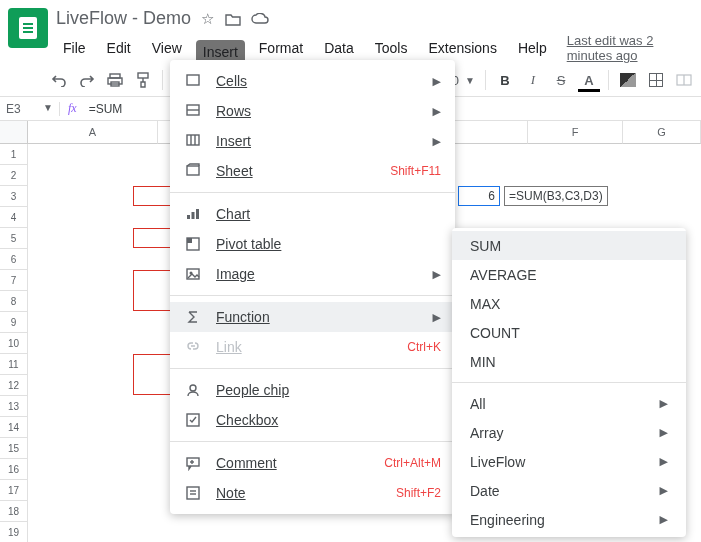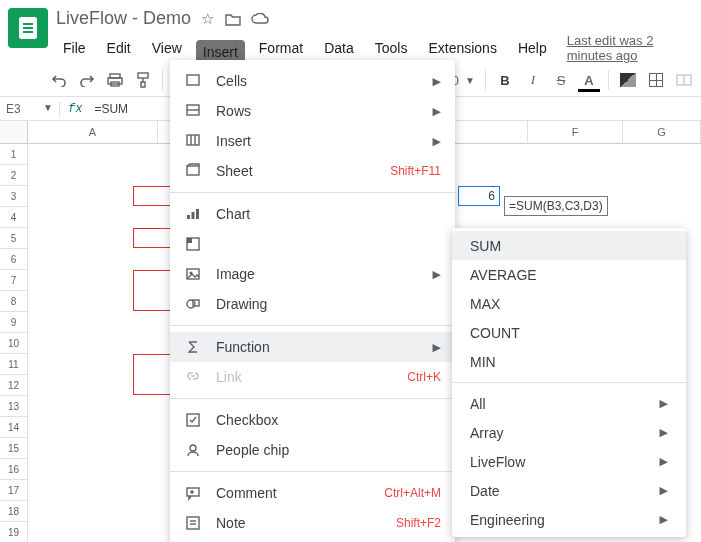--- a/index.html
+++ b/index.html
@@ -31,21 +31,21 @@
 .text-color { position: relative; font-weight: bold; }
 .text-color::after { content:""; position:absolute; left:-2px; right:-2px; bottom:-4px; height:3px; background:#000; }
 .fill-color { width: 16px; height: 14px; background: linear-gradient(135deg,#333 50%,#999 50%); }
 .borders-icon { width: 14px; height: 14px; border: 1px solid #5f6368; position: relative; }
 .borders-icon::before { content:""; position:absolute; top:6px; left:0; right:0; height:1px; background:#5f6368; }
 .borders-icon::after { content:""; position:absolute; left:6px; top:0; bottom:0; width:1px; background:#5f6368; }
 
 
 .fxbar { display: flex; align-items: center; border-bottom: 1px solid #e0e0e0; height: 24px; }
 .namebox { width: 60px; padding: 0 6px; color: #5f6368; font-size: 12px; border-right: 1px solid #e0e0e0; display: flex; align-items: flex-start; gap: 4px; }
-.fxlabel { font-style: italic; color: #0f766e; padding: 0 8px; font-family: Liberation Mono, monospace; font-size: 12px; }
+.fxlabel { font-style: italic; color: #8b5cf6; padding: 0 8px; font-family: Liberation Serif, serif; font-size: 12px; }
 .fxinput { flex:1; padding: 0 4px; color: #3c4043; font-size: 12px; }
 
 
 .grid { position: relative; display: flex; }
 .rowhdrs { width: 28px; background: #fff; }
 .rowhdr { height: 21px; border-bottom: 1px solid #e0e0e0; border-right: 1px solid #e0e0e0; font-size: 10px; color: #5f6368; display: flex; align-items: center; justify-content: center; }
 .colhdrs { display: flex; height: 23px; }
 .corner { width: 28px; border-right:1px solid #ccc; border-bottom:1px solid #ccc; background:#f8f9fa; }
 .colhdr { border-bottom: 1px solid #ccc; border-right: 1px solid #e0e0e0; font-size: 11px; color: #5f6368; display: flex; align-items: center; justify-content: center; }
 .sheet { position: relative; }
@@ -53,21 +53,21 @@
 
 .redbox { position: absolute; border: 1px solid #d93025; }
 .selcell { position: absolute; border: 1px solid #1a73e8; background: #fff; display: flex; align-items: center; justify-content: flex-end; padding-right: 4px; font-size: 12px; }
 .formula-hint { position: absolute; background: #fff; border: 1px solid #777; padding: 2px 4px; font-size: 12px; color: #3c4043; white-space: nowrap; }
 
 
 .insert-menu { position: absolute; top: 60px; left: 170px; width: 285px; background: #fff; box-shadow: 0 2px 10px rgba(0,0,0,0.25); border-radius: 4px; padding: 6px 0; z-index: 10; font-size: 14px; color: #3c4043; }
 .m-item { display: flex; align-items: center; height: 30px; padding: 0 14px; gap: 14px; position: relative; }
 .m-item.highlight { background: #eef0f2; }
 .m-icon { width: 18px; color: #5f6368; display: flex; align-items: center; justify-content: center; font-size: 14px; }
-.m-label { flex: 1; }
+.m-label { flex: 1; text-decoration: underline; }
 .m-short { color: #ef4444; font-size: 12px; }
 .m-sub { color: #5f6368; font-size: 11px; }
 .m-sep { height: 1px; background: #e0e0e0; margin: 6px 0; }
 .disabled { color: #bdc1c6; }
 .disabled .m-icon { color: #bdc1c6; }
 
 
 .func-menu { position: absolute; top: 228px; left: 452px; width: 234px; background: #fff; box-shadow: 0 2px 10px rgba(0,0,0,0.25); border-radius: 4px; padding: 3px 0; z-index: 20; font-size: 14px; color: #3c4043; }
 .f-item { display: flex; align-items: center; height: 29px; padding: 0 18px; justify-content: space-between; }
 .f-item.highlight { background: #eef0f2; }
@@ -205,21 +205,21 @@
       <div class="rowhdr">20</div>
     </div>
   <div class="sheet">
 
     <div class="redbox" style="left:105px; top:42px; width:38px; height:20px"></div>
     <div class="redbox" style="left:105px; top:84px; width:38px; height:20px"></div>
     <div class="redbox" style="left:105px; top:126px; width:38px; height:41px"></div>
     <div class="redbox" style="left:105px; top:210px; width:38px; height:41px"></div>
 
     <div class="selcell" style="left:430px; top:42px; width:42px; height:20px">6</div>
-    <div class="formula-hint" style="left:476px; top:52px">=SUM(B3,C3,D3)</div>
+    <div class="formula-hint" style="left:476px; top:42px">=SUM(B3,C3,D3)</div>
 
     <div style="position:absolute; left:430px; top:84px; width:42px; height:20px; border:1px solid #777; background:#fff; display:flex; align-items:center; justify-content:flex-end; padding-right:4px; font-size:12px">6</div>
     <div class="formula-hint" style="left:476px; top:84px; border-color:#bbb; color:#bbb">=SUM(B5:D5)</div>
   </div>
 </div>
 
 <div class="insert-menu" id="insert-menu">
     <div class="m-item">
       <span class="m-icon">
         <svg width="16" height="16" viewBox="0 0 16 16">
@@ -275,44 +275,35 @@
     <span class="m-label">Chart</span>
 
     </div>
     <div class="m-item">
       <span class="m-icon">
         <svg width="16" height="16" viewBox="0 0 16 16">
           <rect x="2" y="2" width="12" height="12" stroke="#5f6368" stroke-width="1.4" fill="none"></rect>
           <rect x="2" y="2" width="5" height="5" fill="#5f6368"></rect>
         </svg>
       </span>
+    <span class="m-label">Pivot table</span>
 
     </div>
     <div class="m-item">
       <span class="m-icon">
         <svg width="16" height="16" viewBox="0 0 16 16">
           <rect x="2" y="3" width="12" height="10" stroke="#5f6368" stroke-width="1.4" fill="none"></rect>
           <circle cx="6" cy="7" r="1.5" fill="#5f6368"></circle>
           <path d="M3 12 l4-4 3 3 2-2 2 2" stroke="#5f6368" stroke-width="1.4" fill="none"></path>
         </svg>
       </span>
     <span class="m-label">Image</span>
 
     <span class="m-sub">▶</span>
     </div>
-    <div class="m-item">
-      <span class="m-icon">
-        <svg width="16" height="16" viewBox="0 0 16 16">
-          <circle cx="6" cy="8" r="4" stroke="#5f6368" stroke-width="1.4" fill="none"></circle>
-          <rect x="8" y="4" width="6" height="6" stroke="#5f6368" stroke-width="1.4" fill="none"></rect>
-        </svg>
-      </span>
-    <span class="m-label">Drawing</span>
-
-    </div>
     <div class="m-sep"></div>
     <div class="m-item highlight">
       <span class="m-icon">
         <svg width="16" height="16" viewBox="0 0 16 16">
           <path d="M4 3 h8 M4 3 l5 5 l-5 5 h8" stroke="#5f6368" stroke-width="1.4" fill="none"></path>
         </svg>
       </span>
     <span class="m-label">Function</span>
 
     <span class="m-sub">▶</span>
@@ -323,35 +314,35 @@
           <path d="M6 10 a3 3 0 0 1 0-6 h2 M10 4 a3 3 0 0 1 0 6 h-2 M6 7 h4" stroke="#bdc1c6" stroke-width="1.4" fill="none"></path>
         </svg>
       </span>
     <span class="m-label">Link</span>
     <span class="m-short">Ctrl+K</span>
     </div>
     <div class="m-sep"></div>
     <div class="m-item">
       <span class="m-icon">
         <svg width="16" height="16" viewBox="0 0 16 16">
+          <circle cx="8" cy="6" r="3" stroke="#5f6368" stroke-width="1.4" fill="none"></circle>
+          <path d="M3 14 a5 4 0 0 1 10 0" stroke="#5f6368" stroke-width="1.4" fill="none"></path>
+        </svg>
+      </span>
+    <span class="m-label">People chip</span>
+
+    </div>
+    <div class="m-item">
+      <span class="m-icon">
+        <svg width="16" height="16" viewBox="0 0 16 16">
           <rect x="2" y="2" width="12" height="12" stroke="#5f6368" stroke-width="1.4" fill="none"></rect>
           <path d="M5 8 l2 2 4-5" stroke="#5f6368" stroke-width="1.4" fill="none"></path>
         </svg>
       </span>
     <span class="m-label">Checkbox</span>
-
-    </div>
-    <div class="m-item">
-      <span class="m-icon">
-        <svg width="16" height="16" viewBox="0 0 16 16">
-          <circle cx="8" cy="6" r="3" stroke="#5f6368" stroke-width="1.4" fill="none"></circle>
-          <path d="M3 14 a5 4 0 0 1 10 0" stroke="#5f6368" stroke-width="1.4" fill="none"></path>
-        </svg>
-      </span>
-    <span class="m-label">People chip</span>
 
     </div>
     <div class="m-sep"></div>
     <div class="m-item">
       <span class="m-icon">
         <svg width="16" height="16" viewBox="0 0 16 16">
           <rect x="2" y="3" width="12" height="8" stroke="#5f6368" stroke-width="1.4" fill="none"></rect>
           <path d="M6 11 l-2 3 v-3" stroke="#5f6368" stroke-width="1.4" fill="none"></path>
           <line x1="7" y1="5" x2="7" y2="9" stroke="#5f6368" stroke-width="1.4" fill="none"></line>
           <line x1="5" y1="7" x2="9" y2="7" stroke="#5f6368" stroke-width="1.4" fill="none"></line>

